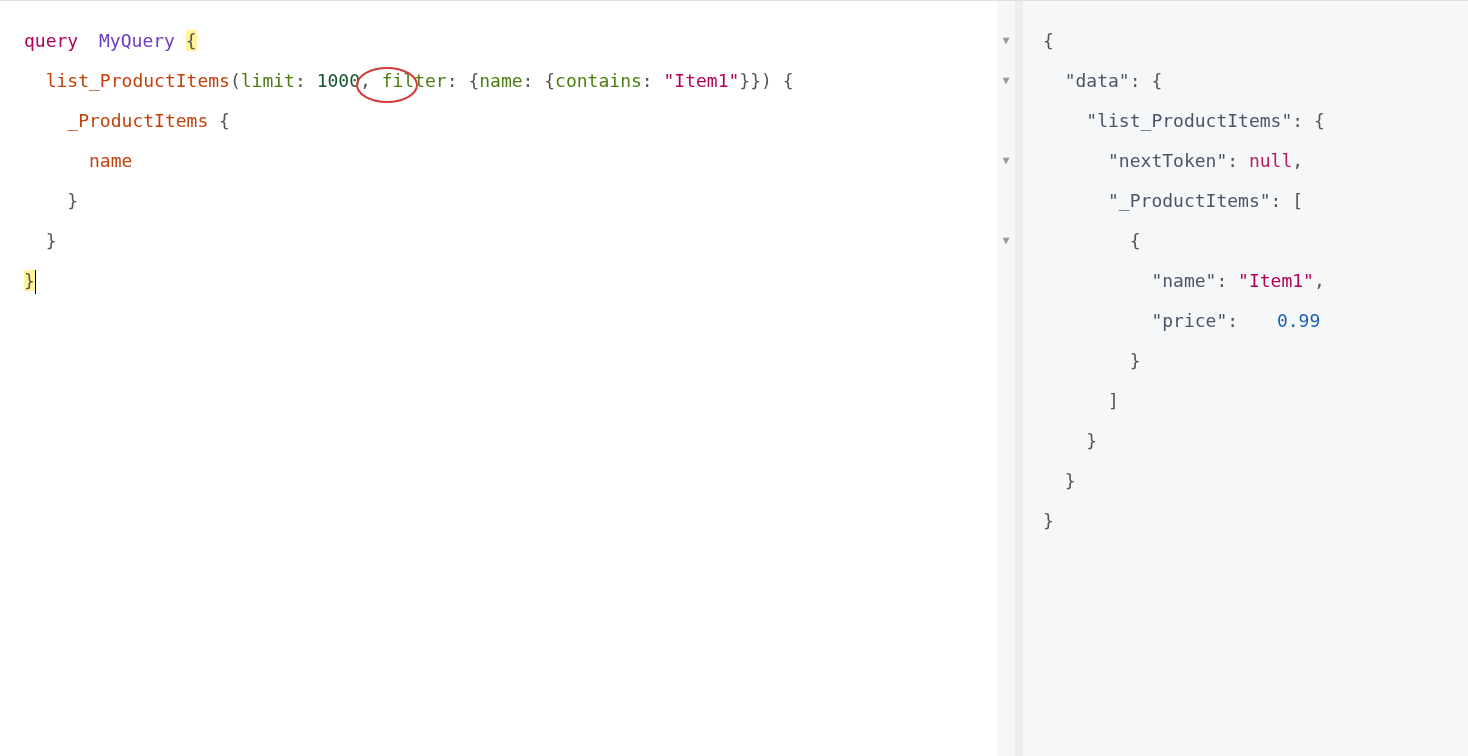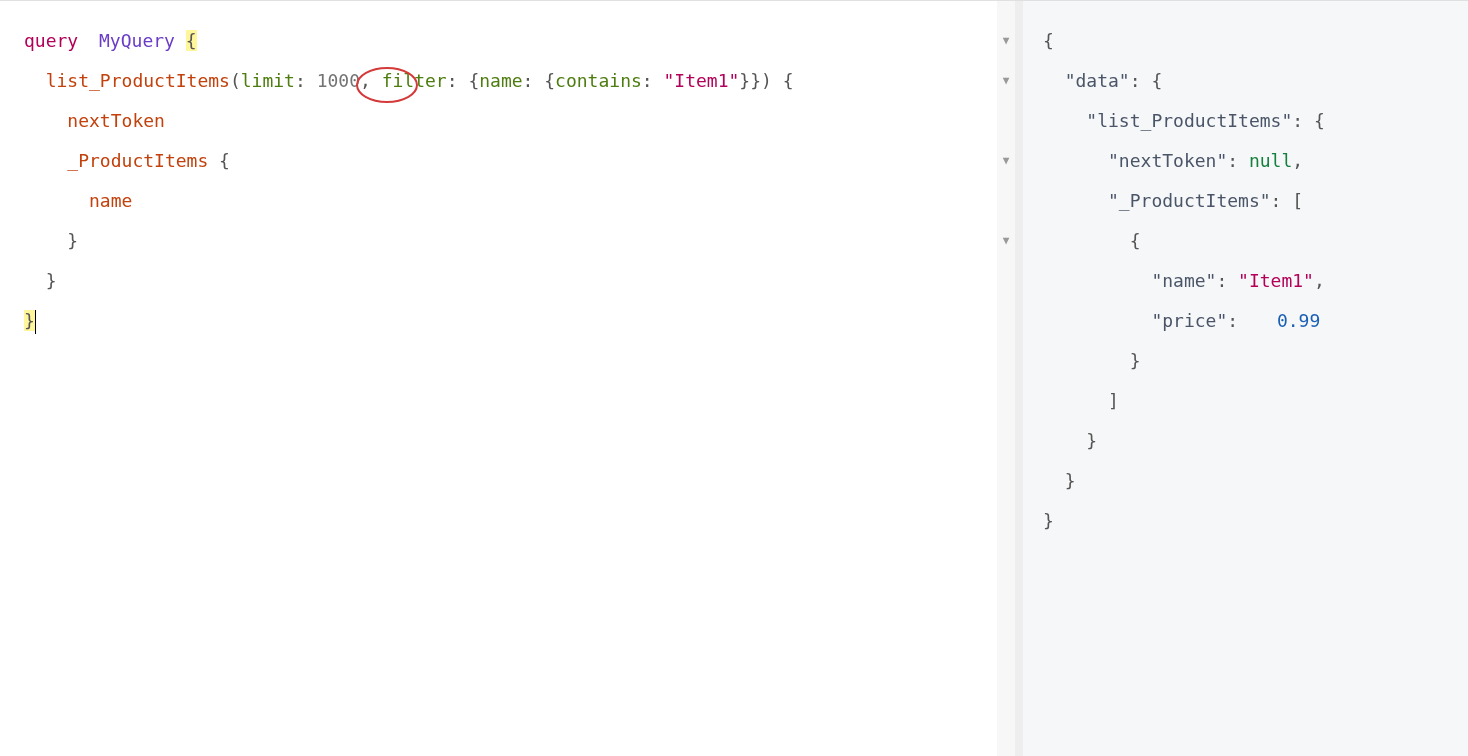--- a/index.html
+++ b/index.html
@@ -52,28 +52,28 @@
       border-top: 1px solid #e0e0e0;
     }
     .code-line {
       white-space: pre;
       height: 40px;
     }
     .kw { color: #b30059; }
     .name-t { color: #6a3cc7; margin-left: 10px; }
     .field { color: #c2410c; }
     .arg { color: #4d7c0f; }
-    .num { color: #737373; text-align: right; }
+    .num { color: #14532d; text-align: right; }
     .str { color: #b30059; }
     .punc { color: #555; }
     .brace-hl { background: #fff59a; }
     .json-key { color: #4a5568; }
     .json-str { color: #b30059; }
     .json-num { color: #1a5fb4; margin-left: 28px; }
-    .json-null { color: #15803d; text-align: right; }
+    .json-null { color: #be185d; text-align: right; }
     .json-punc { color: #555; }
     .circle-annotation {
       position: absolute;
       border: 2px solid #d43a3a;
       border-radius: 50%;
       pointer-events: none;
     }
     .cursor-line {
       display: inline-block;
       width: 1px;
@@ -85,21 +85,20 @@
 </head>
 <body>
 
 <div class="left-panel">
   <div class="circle-annotation" style="left:356px; top:66px; width:62px; height:36px;"></div>
 
   <div class="code-line"><span class="kw">query</span> <span class="name-t">MyQuery</span> <span class="punc brace-hl">{</span></div>
 
   <div class="code-line">  <span class="field">list_ProductItems</span><span class="punc">(</span><span class="arg">limit</span><span class="punc">: </span><span class="num">1000</span><span class="punc">, </span><span class="arg">filter</span><span class="punc">: {</span><span class="arg">name</span><span class="punc">: {</span><span class="arg">contains</span><span class="punc">: </span><span class="str">"Item1"</span><span class="punc">}}) {</span></div>
 
-  <div class="code-line">    <span class="field">nextToken</span></div>
 
   <div class="code-line">    <span class="field">_ProductItems</span> <span class="punc">{</span></div>
 
   <div class="code-line">      <span class="field">name</span></div>
 
 
   <div class="code-line">    <span class="punc">}</span></div>
 
   <div class="code-line">  <span class="punc">}</span></div>
 

